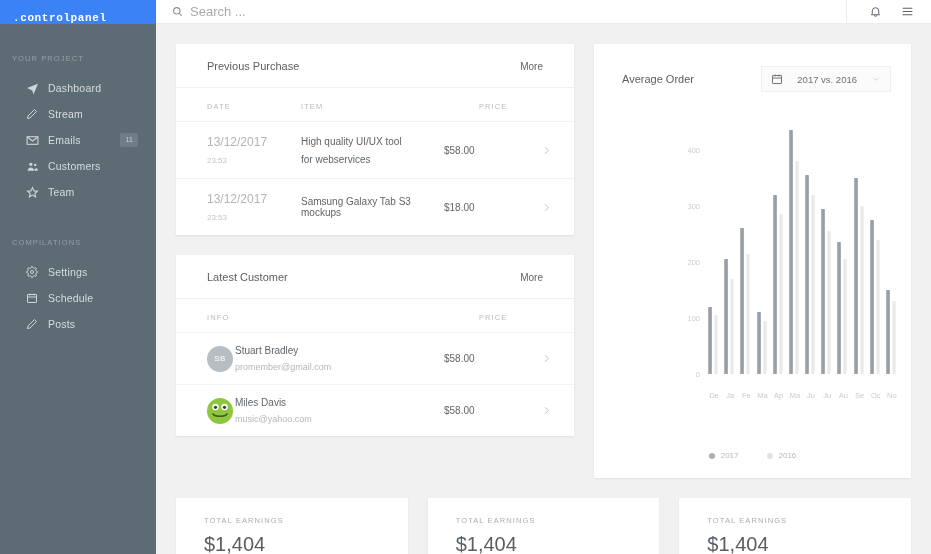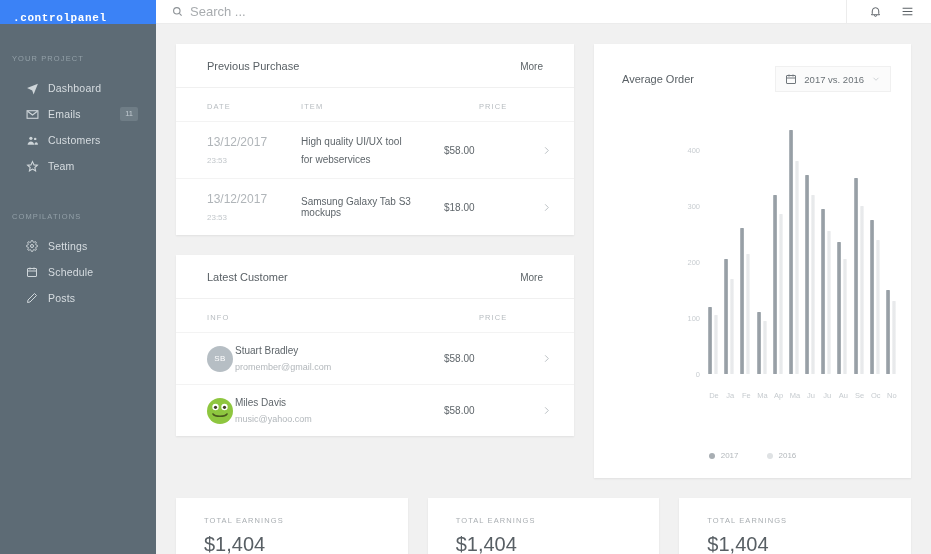--- a/index.html
+++ b/index.html
@@ -149,21 +149,21 @@
   .cprice { width: 90px; font-size: 10px; color: #5e656a; }
 
   
   .chart-card { background: #ffffff; box-shadow: 0 1px 2px rgba(0,0,0,0.07); height: 434px; position: relative; }
   .chart-head {
     display: flex; align-items: center; justify-content: space-between;
     padding: 22px 20px 0 28px;
   }
   .chart-title { font-size: 11px; color: #585f64; }
   .date-select {
-    display: flex; align-items: center; gap: 7px;
+    display: flex; align-items: center; gap: 14px;
     background: #fbfbfb; border: 1px solid #f0f0f0;
     padding: 6px 9px; min-width: 110px; cursor: pointer;
   }
   .cal-icon { color: #70777c; display: flex; }
   .date-select-label { font-size: 9.5px; color: #6b7277; flex: 1; }
   .caret { color: #c4c9cd; display: flex; }
 
   .plot {
     position: absolute;
     left: 58px; top: 78px;
@@ -225,20 +225,28 @@
 
       <div class="nav-item">
         <span class="ico">
           <svg width="13" height="13" viewBox="0 0 24 24" fill="currentColor">
               <path d="M2 11l20-8-8 20-2.5-7.5L2 11z"></path>
             </svg>
         </span>
         <span class="nav-label">Dashboard</span>
       </div>
 
+      <div class="nav-item">
+        <span class="ico">
+          <svg width="12" height="12" viewBox="0 0 24 24" fill="none" stroke="currentColor" stroke-width="2">
+              <path d="M17 3l4 4L8 20l-5 1 1-5L17 3z"></path>
+            </svg>
+        </span>
+        <span class="nav-label">Stream</span>
+      </div>
 
       <div class="nav-item">
         <span class="ico">
           <svg width="13" height="13" viewBox="0 0 24 24" fill="none" stroke="currentColor" stroke-width="2">
               <rect x="2" y="5" width="20" height="14"></rect>
               <path d="M3 6l9 7 9-7"></path>
             </svg>
         </span>
         <span class="nav-label">Emails</span>
         <span class="nav-badge">11</span>

